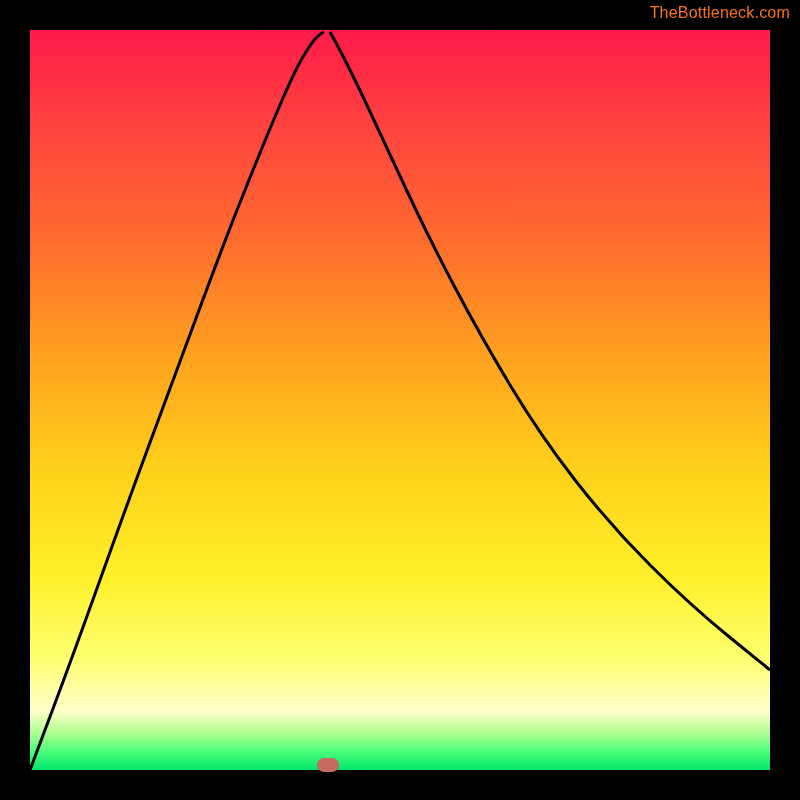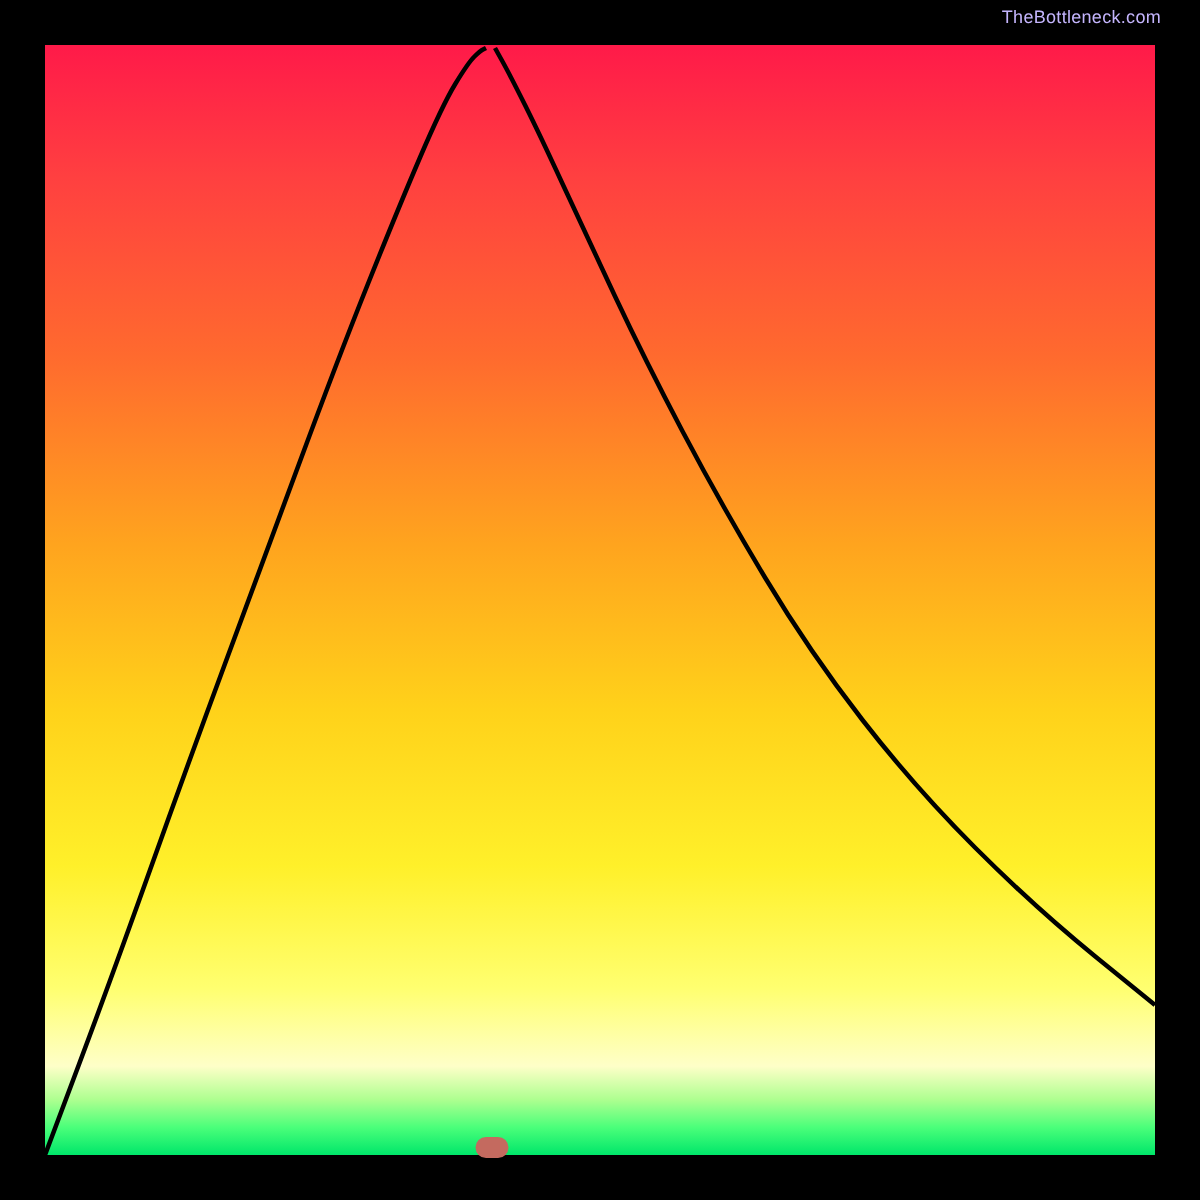--- a/index.html
+++ b/index.html
@@ -37,23 +37,23 @@
       #ffff70 85%,
       #feffc8 92%,
       #aeff90 95%,
       #4bff7a 97.5%,
       #00e66a 100%
     );
   }
   .watermark {
     position: absolute;
     top: 4px;
-    right: 26px;
-    color: #c4b5fd;
-    font-size: 12px;
+    right: 10px;
+    color: #f97316;
+    font-size: 16px;
     font-weight: 500;
     letter-spacing: 0.2px;
   }
   svg.curve-layer {
     position: absolute;
     left: 0;
     top: 0;
     width: 740px;
     height: 740px;
     overflow: visible;

